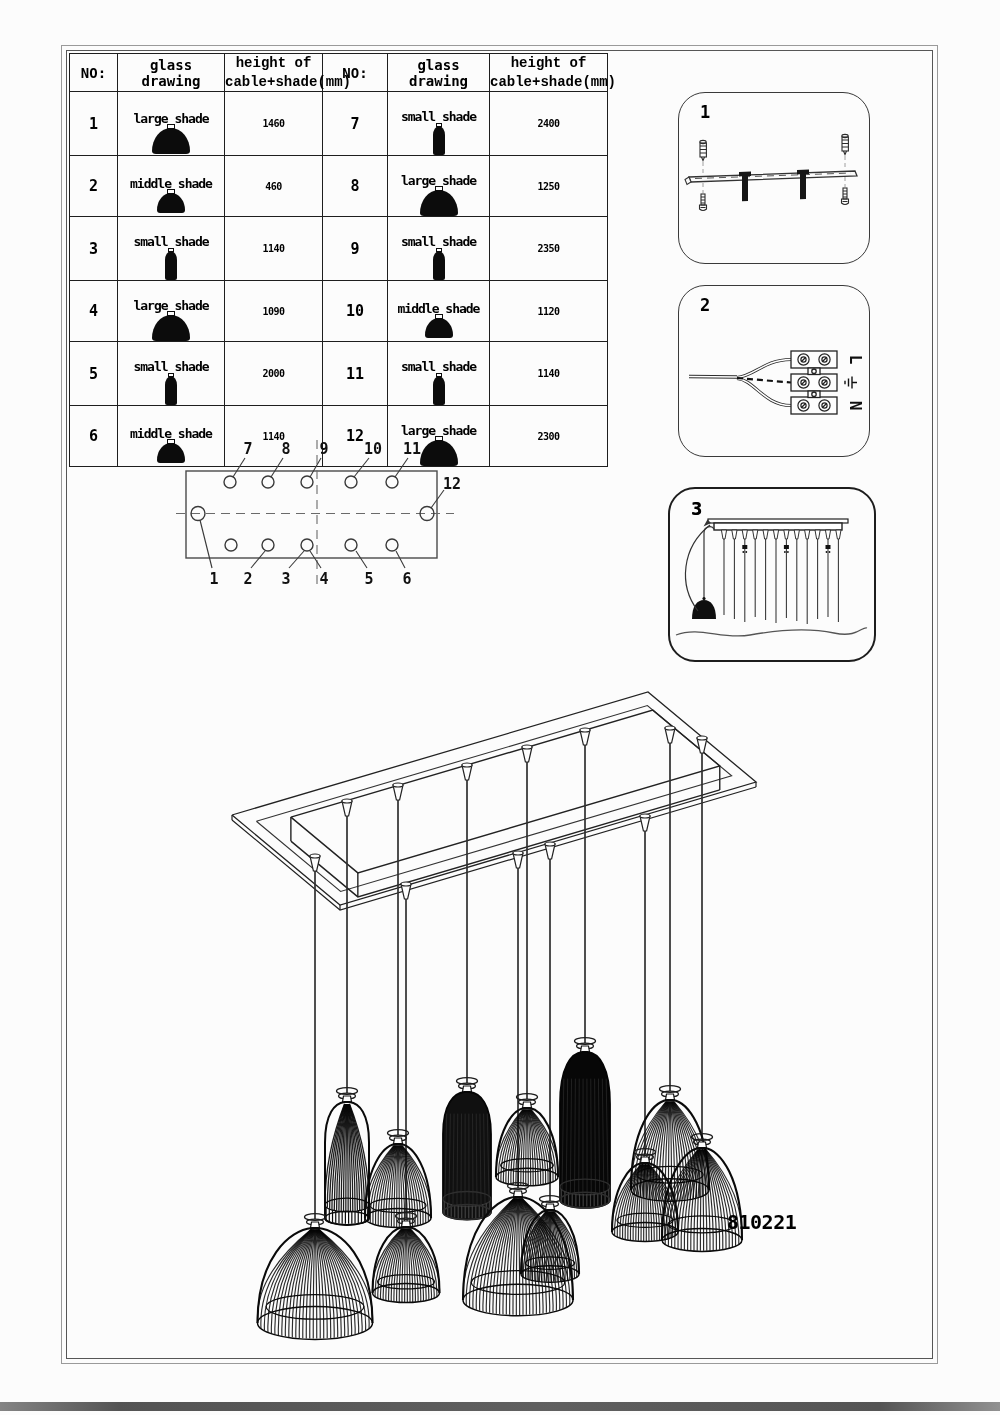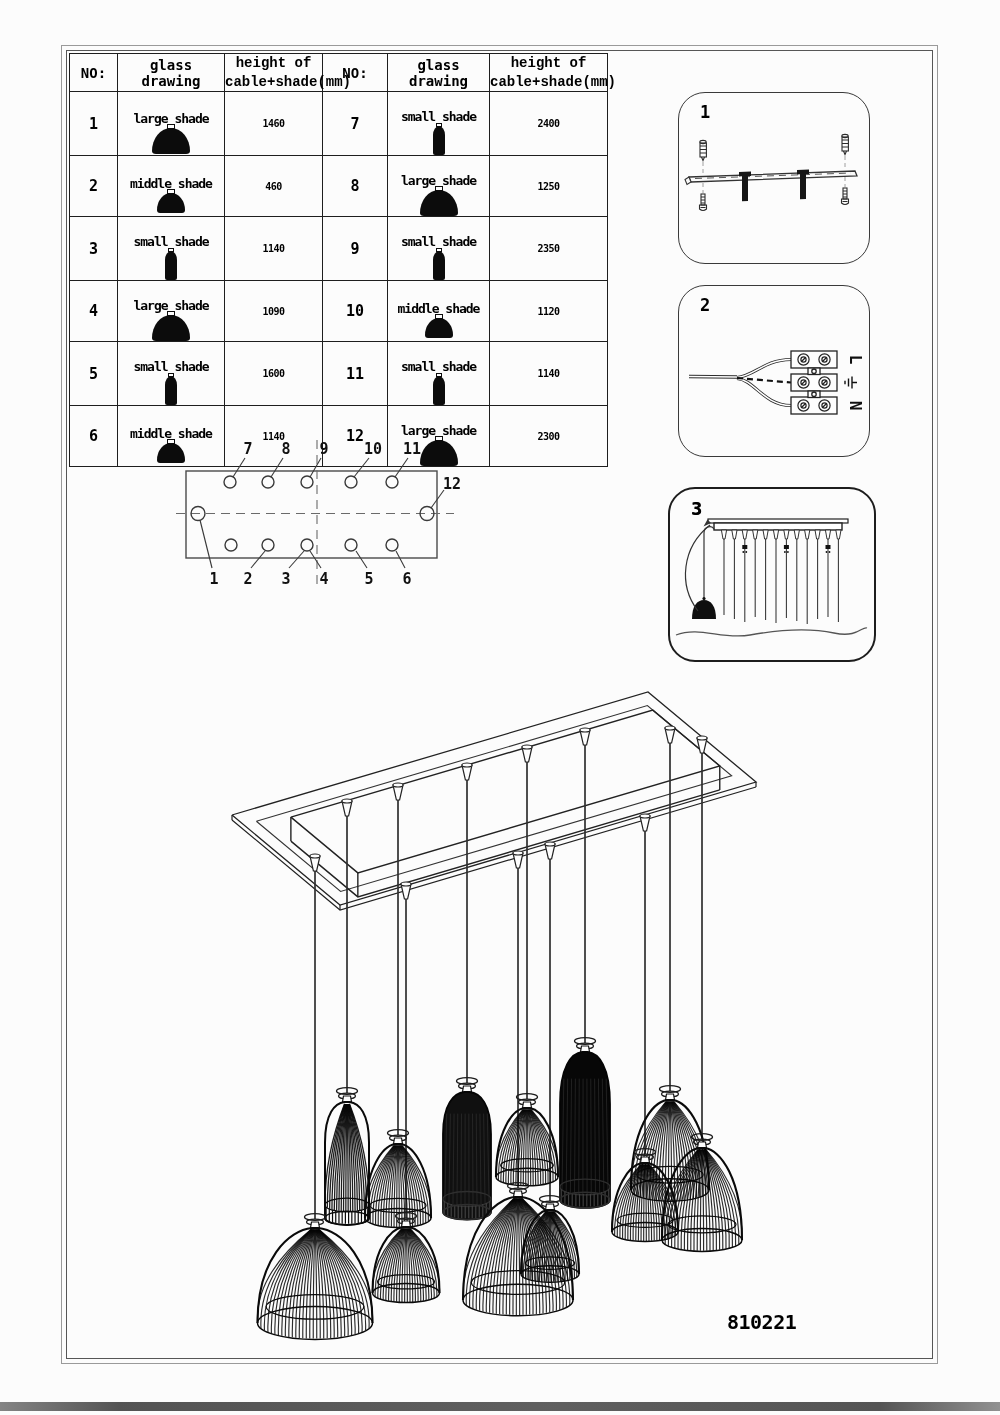--- a/index.html
+++ b/index.html
@@ -31,21 +31,21 @@
   .step{position:absolute;border:1.7px solid #3a3a3a;border-radius:27px;background:#fcfcfc;}
   .step1{left:678px;top:92px;width:190px;height:170px;}
   .step2{left:678px;top:285px;width:190px;height:170px;}
   .step3{left:668px;top:487px;width:204px;height:171px;border-width:2.4px;border-color:#1d1d1d;}
   .stepnum{position:absolute;left:21px;top:9px;font-size:17px;font-weight:700;}
   .stepnum.heavy{font-weight:900;font-size:18px;text-shadow:0.6px 0 #000;}
   .step svg{position:absolute;left:0;top:0;}
   
   .mainsvg{position:absolute;left:80px;top:675px;}
   
-  .code{position:absolute;left:727px;top:1308px;font-size:20px;font-weight:700;line-height:1.45;letter-spacing:-0.5px;}
+  .code{position:absolute;left:727px;top:1208px;font-size:20px;font-weight:700;line-height:1.45;letter-spacing:-0.5px;}
   
   .scan-band{position:absolute;left:0;top:1402px;width:1000px;height:9px;opacity:.82;
      background:linear-gradient(90deg,#6a6a6a,#2e2e2e 12%,#3d3d3d 55%,#2f2f2f 88%,#7a7a7a);}
 </style>
 </head>
 <body>
 
 <div class="sheet">
   <div class="frame-outer"></div>
   <div class="frame-inner"></div>
@@ -123,21 +123,21 @@
             <div class="gicon gicon-middle"></div>
           </td>
       <td class="hv">1120</td>
     </tr>
     <tr>
       <td class="no">5</td>
       <td>
             <div class="gname">small shade</div>
             <div class="gicon gicon-small"></div>
           </td>
-      <td class="hv">1600</td>
+      <td class="hv">2000</td>
       <td class="no">11</td>
       <td>
             <div class="gname">small shade</div>
             <div class="gicon gicon-small"></div>
           </td>
       <td class="hv">1140</td>
     </tr>
     <tr>
       <td class="no">6</td>
       <td>

